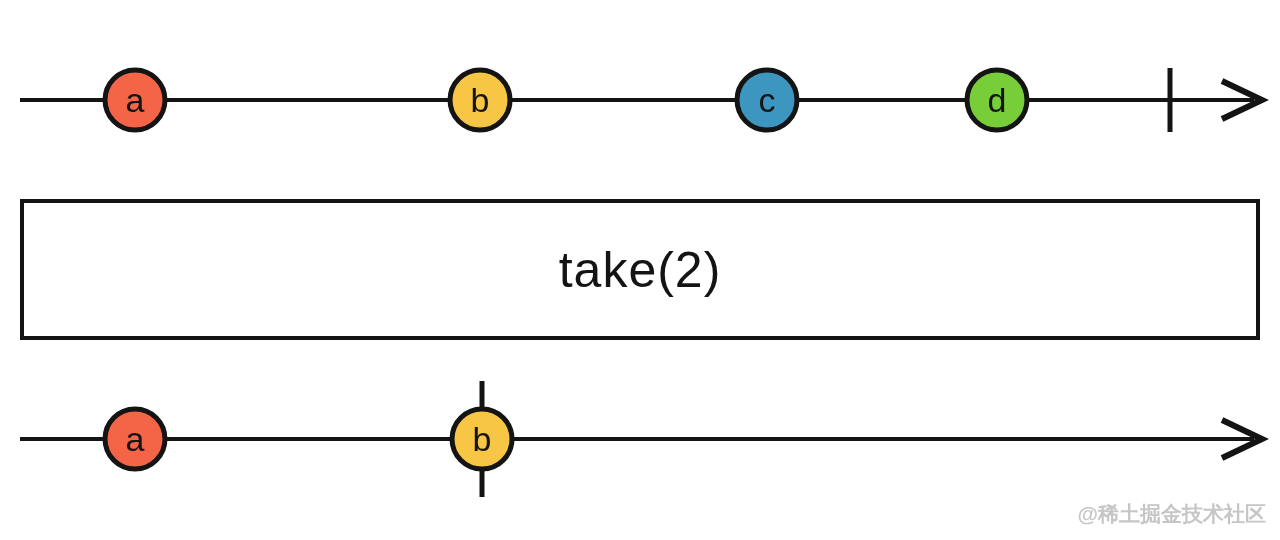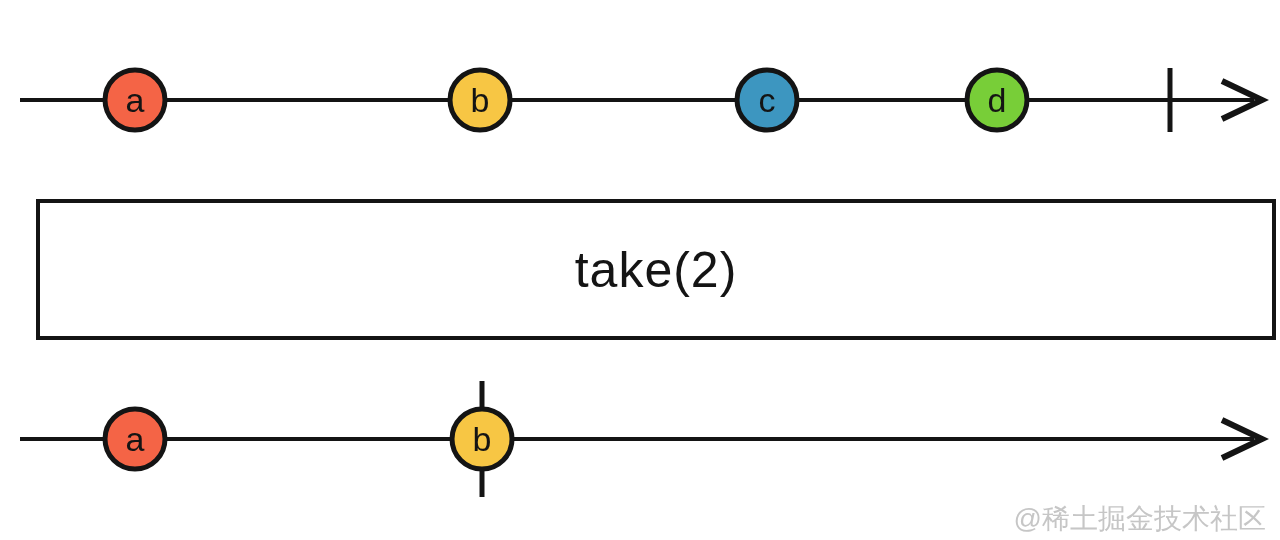--- a/index.html
+++ b/index.html
@@ -19,43 +19,44 @@
   }
   .diagram-svg {
     position: absolute;
     left: 0;
     top: 0;
     width: 1280px;
     height: 540px;
   }
   .operator-box {
     position: absolute;
-    left: 36px;
+    left: 20px;
     top: 199px;
     width: 1240px;
     height: 141px;
     box-sizing: border-box;
     border: 4px solid #141414;
     background: #ffffff;
     display: flex;
     align-items: center;
     justify-content: center;
   }
   .operator-label {
     font-size: 50px;
     color: #141414;
     letter-spacing: 1px;
   }
   .watermark {
     position: absolute;
     right: 14px;
     top: 500px;
-    font-size: 28px;
+    font-size: 21px;
     color: #c6c6c6;
     white-space: nowrap;
+    font-weight: bold;
   }
 </style>
 </head>
 <body>
 
 <div class="stage">
 
   <svg class="diagram-svg" id="diagram-svg" viewBox="0 0 1280 540">
     <g id="source-stream">
         <line x1="20" y1="100" x2="1254" y2="100" stroke="#141414" stroke-width="4"></line>

